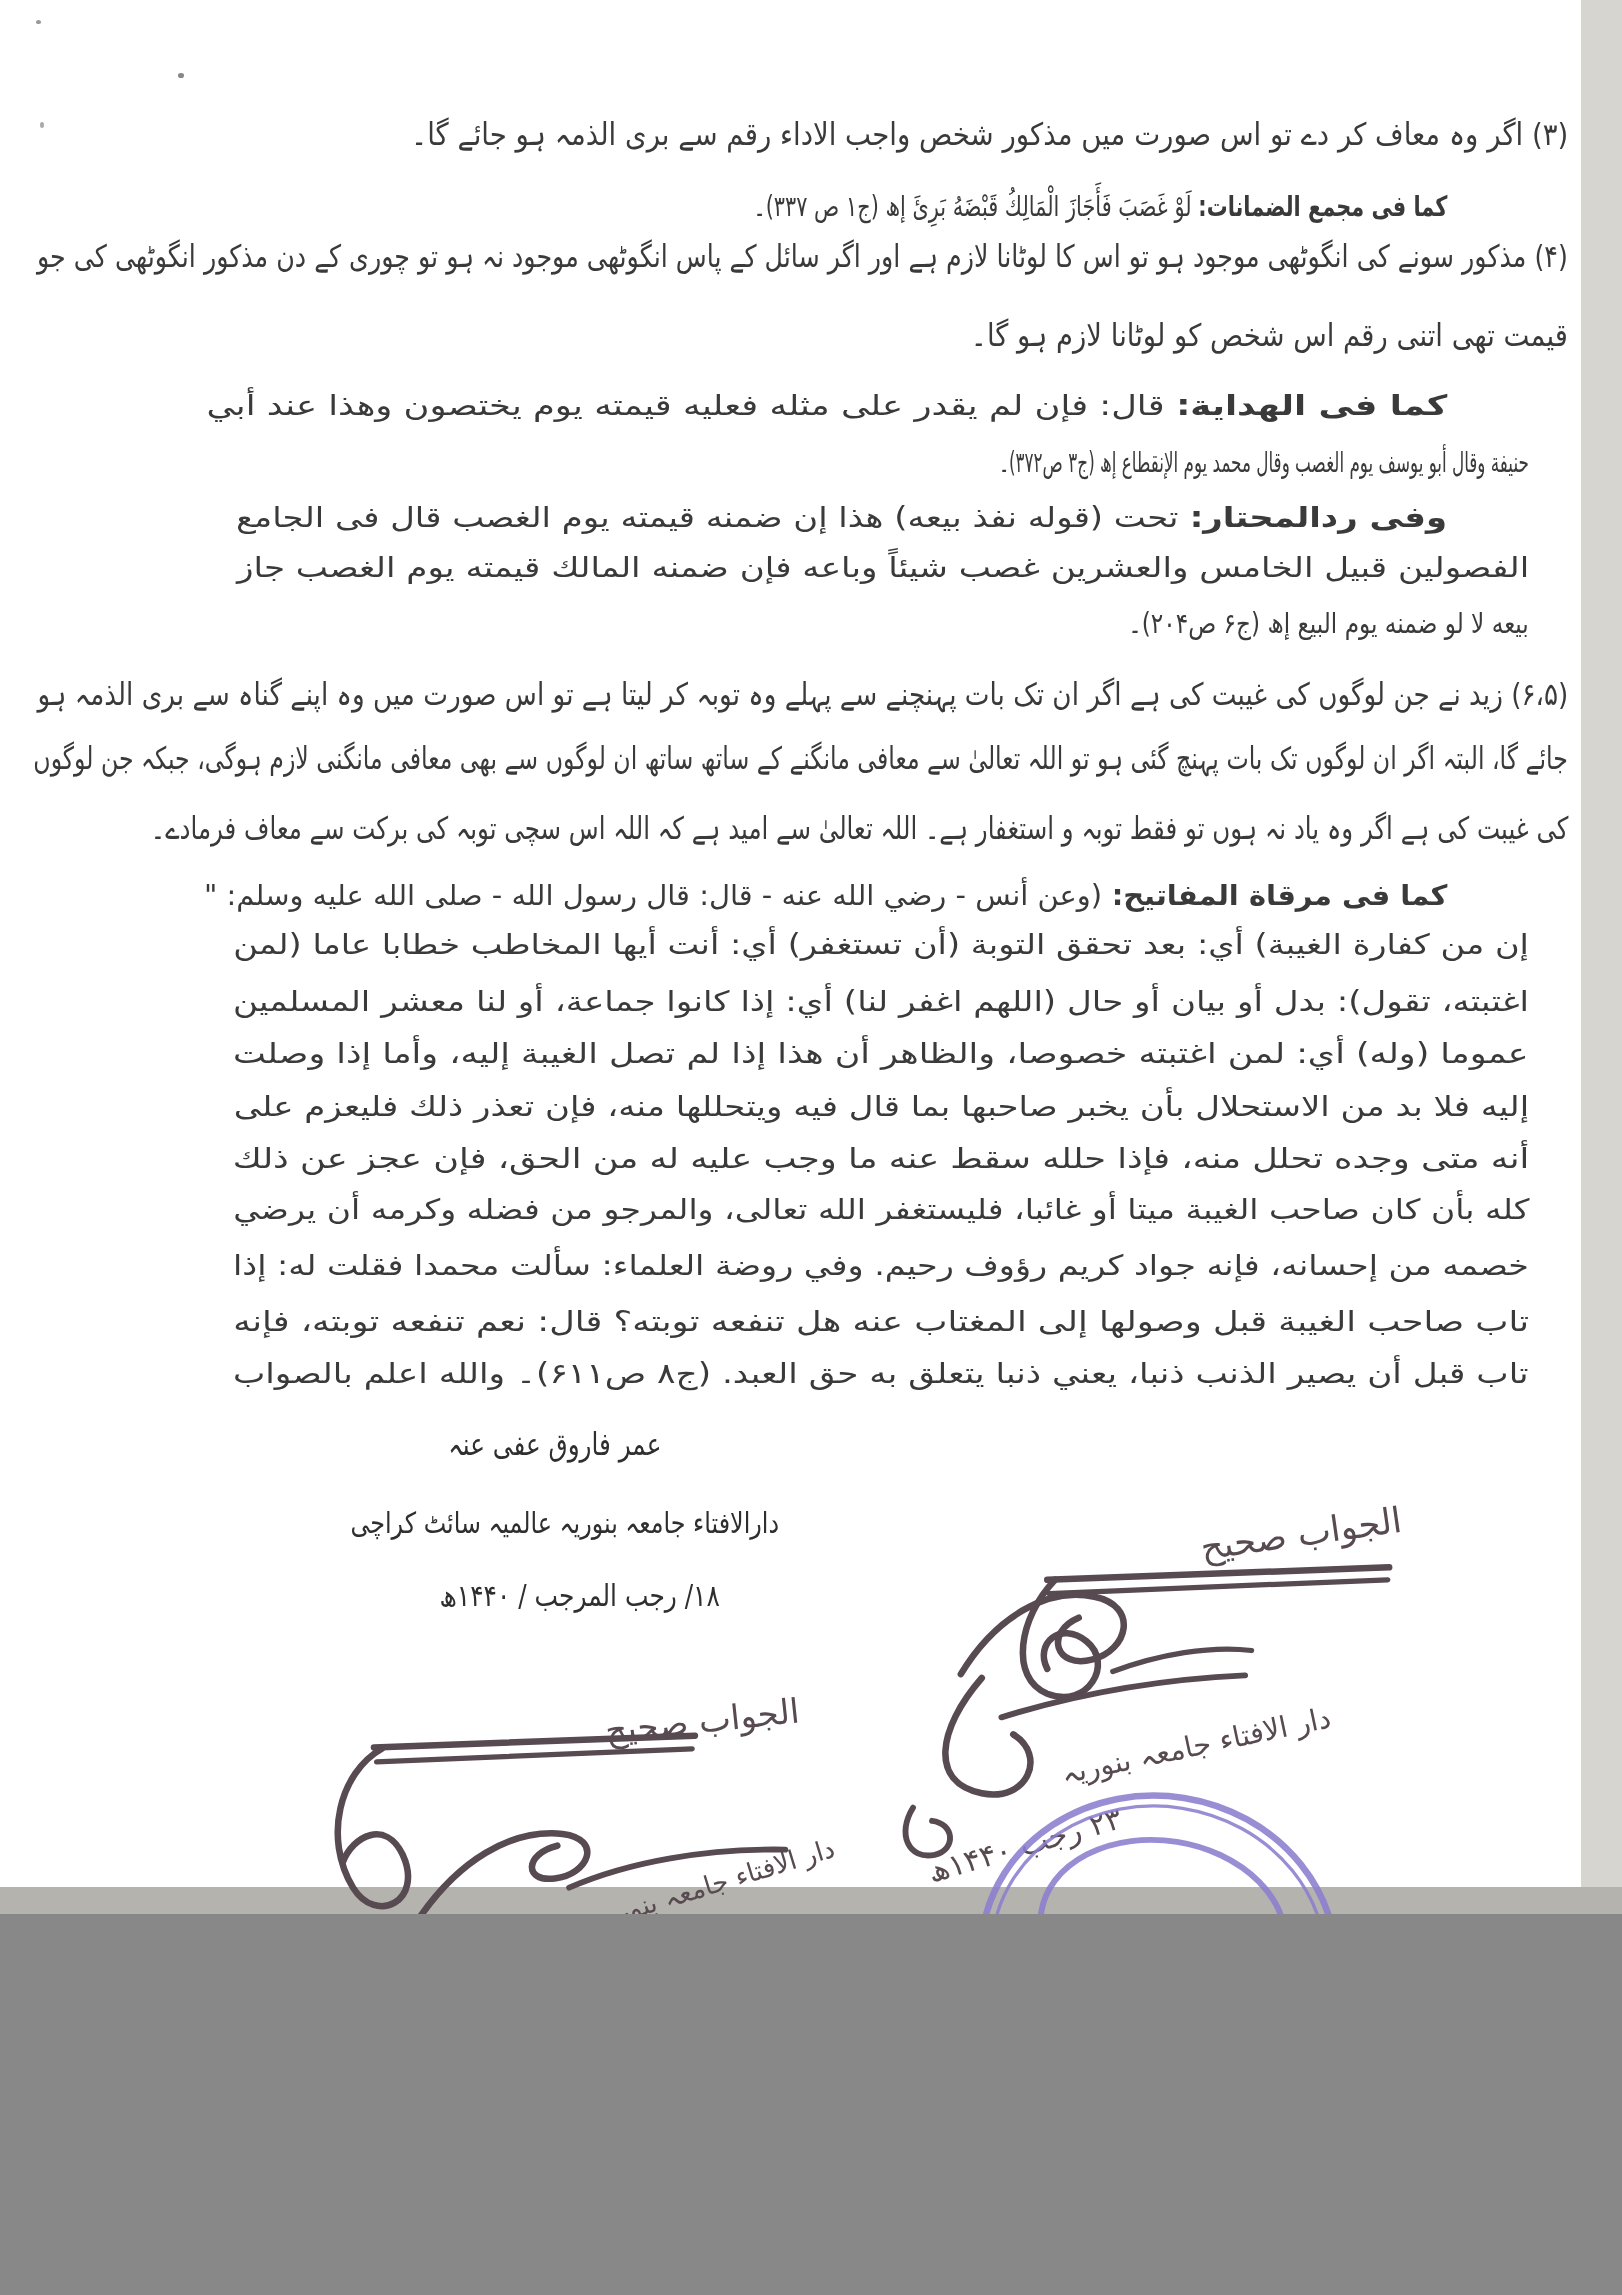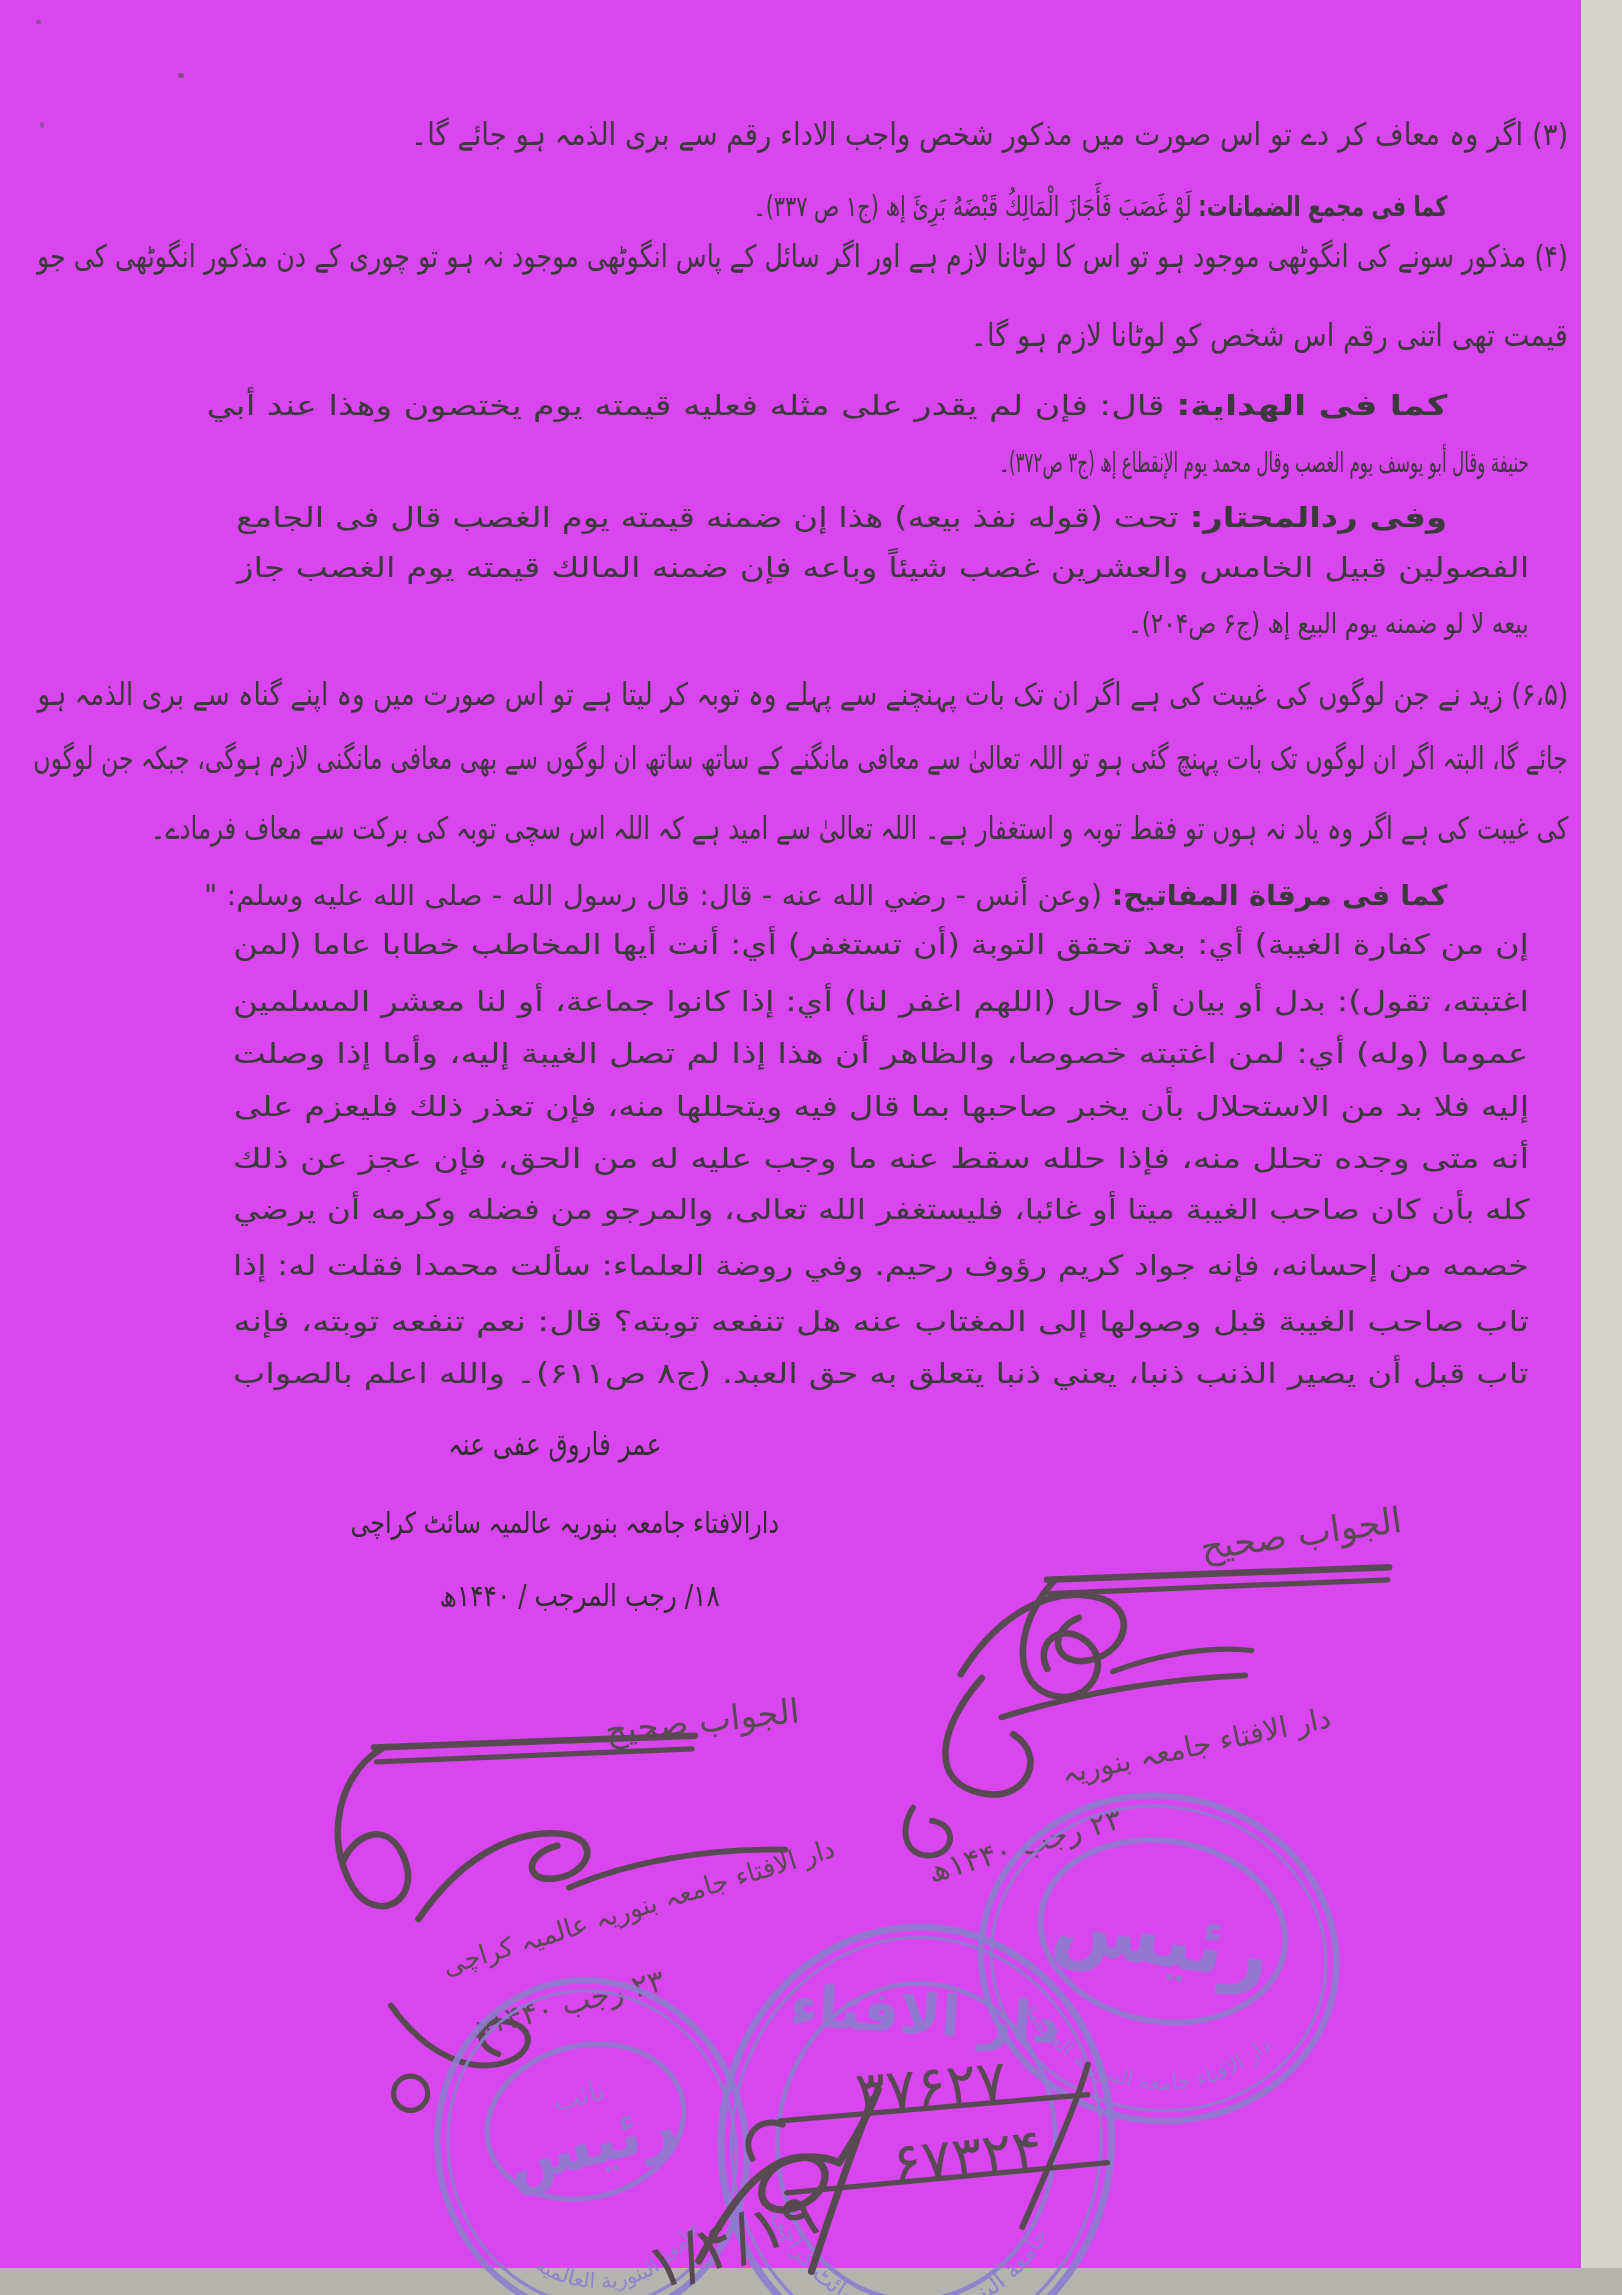--- a/index.html
+++ b/index.html
@@ -1,19 +1,19 @@
 <!DOCTYPE html>
 <html lang="ur" dir="rtl" style="font-size:10.5px"><head>
 <meta charset="utf-8">
 <style>
   html,body{margin:0;padding:0;background:#888;}
   .page{
     position:relative;
-    width:1623px;height:2295px;
-    background:#d946ef;
+    width:1623px;height:1914px;
+    background:#ffffff;
     overflow:hidden;
     font-family:"DejaVu Sans",sans-serif;
   }
   .edge-right{position:absolute;top:0;right:0;width:41px;height:2295px;background:#d6d5d0;}
   .edge-bottom{position:absolute;left:0;bottom:0;width:1623px;height:27.5px;background:#b4b3ae;}
   .l{
     position:absolute;
     white-space:nowrap;
     direction:rtl;
     color:#3a3a3a;

